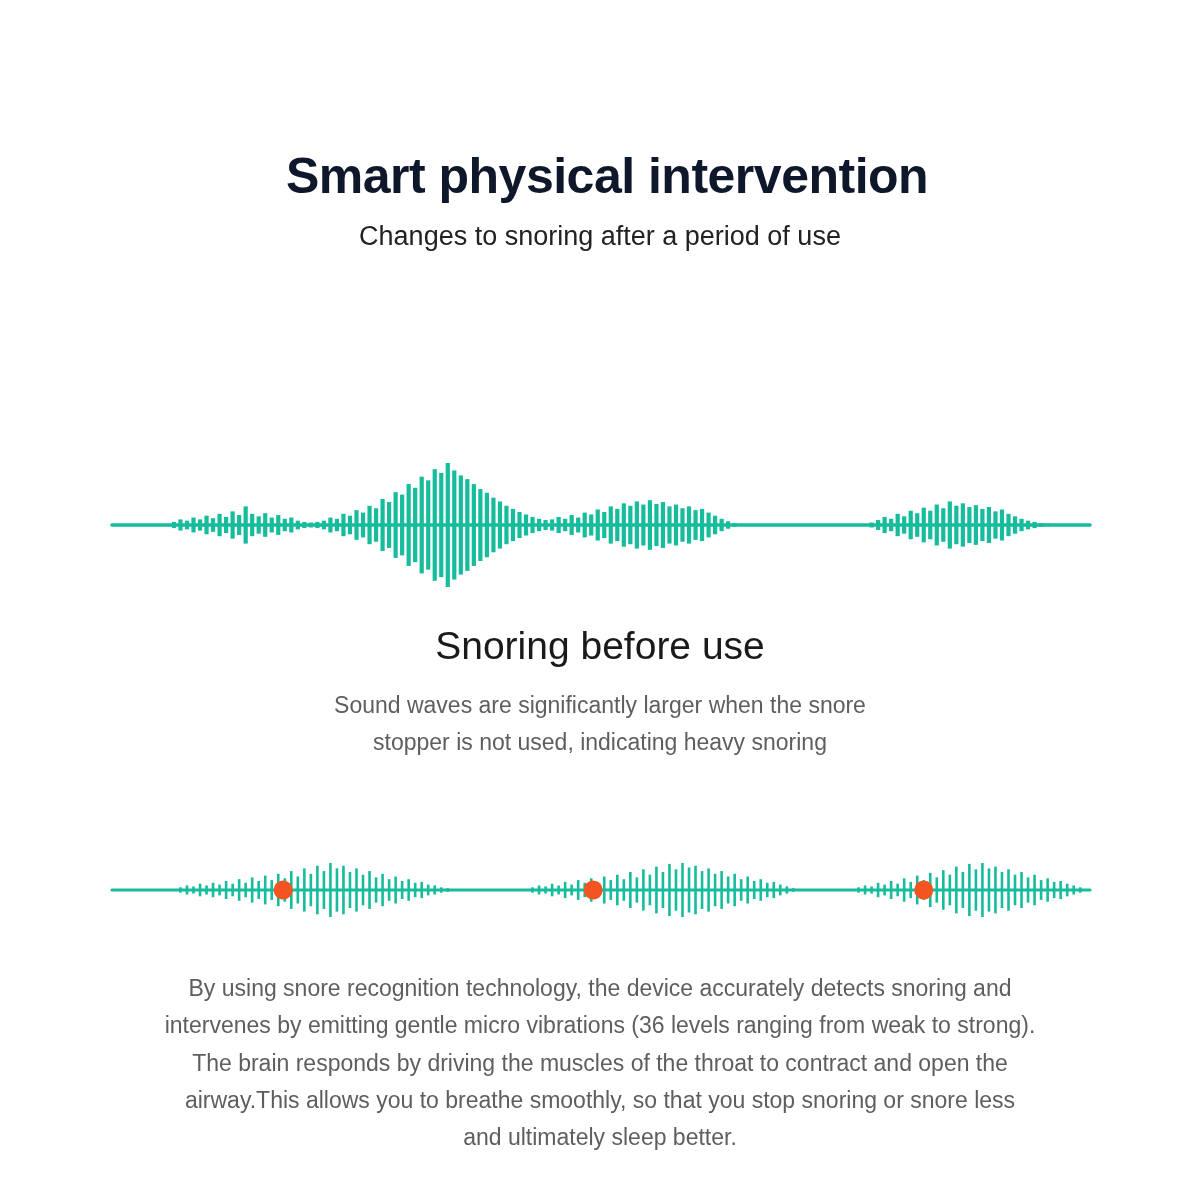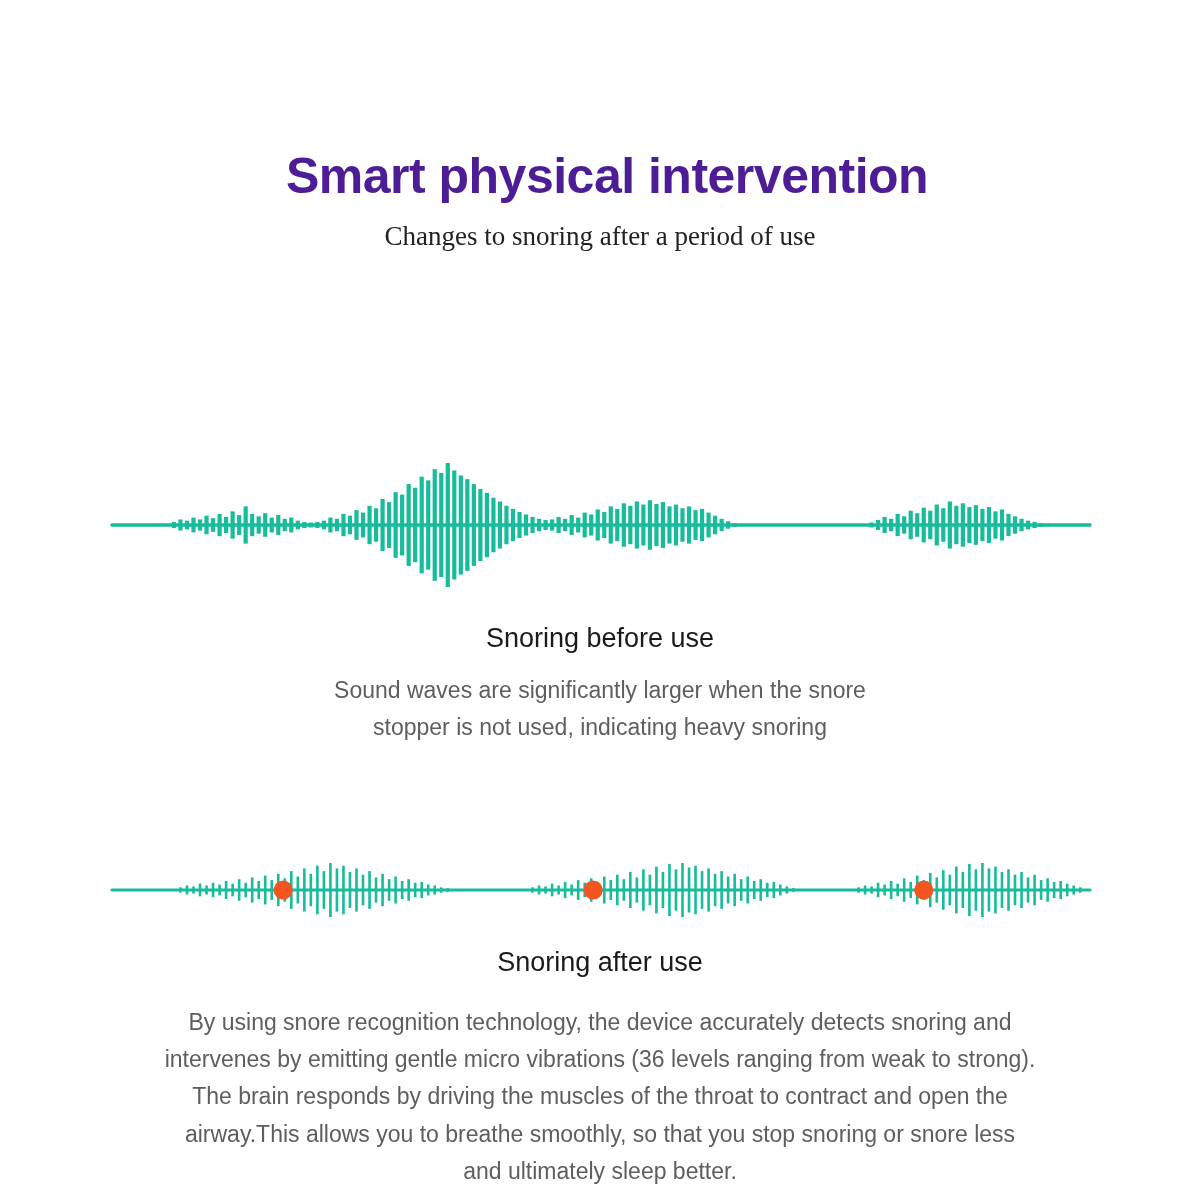--- a/index.html
+++ b/index.html
@@ -27,32 +27,31 @@
     position: absolute;
     left: 0;
     top: 148px;
     width: 1200px;
     text-align: center;
   }
   .main-title {
     font-size: 50px;
     font-weight: 700;
     letter-spacing: -0.5px;
-    color: #4c1d95;
+    color: #0f172a;
     line-height: 1.12;
     margin: 0;
     padding-left: 14px;
   }
   .sub-title {
     font-size: 27px;
     font-weight: 400;
     color: #222222;
     margin: 16px 0 0 0;
     line-height: 1.2;
-    font-family: Liberation Serif, serif;
   }
 
   
   .wave-block {
     position: absolute;
     left: 0;
     width: 1200px;
   }
   #wave-before-block { top: 430px; height: 190px; }
   #wave-after-block  { top: 848px; height: 84px; }
@@ -63,21 +62,21 @@
   .section {
     position: absolute;
     left: 0;
     width: 1200px;
     text-align: center;
   }
   #section-before { top: 622px; }
   #section-after  { top: 946px; }
 
   .section-title {
-    font-size: 27px;
+    font-size: 39px;
     font-weight: 400;
     color: #1a1a1a;
     margin: 0;
     line-height: 1.25;
   }
   .section-desc {
     font-size: 23px;
     font-weight: 400;
     color: #5e5e5e;
     line-height: 1.62;
@@ -345,21 +344,20 @@
         <rect x="1065.88" y="35.70" width="2.6" height="12.60" fill="#16BC9B"></rect>
         <rect x="1072.40" y="37.50" width="2.6" height="9.00" fill="#16BC9B"></rect>
         <rect x="1078.92" y="39.30" width="2.6" height="5.40" fill="#16BC9B"></rect>
         <circle cx="283.15" cy="42" r="9.5" fill="#F4541F"></circle>
         <circle cx="593.18" cy="42" r="9.5" fill="#F4541F"></circle>
         <circle cx="923.74" cy="42" r="9.5" fill="#F4541F"></circle>
       </svg>
   </div>
 
   <div class="section" id="section-after">
-    <h2 class="section-title">Snoring after use</h2>
     <p class="section-desc" id="desc-after">By using snore recognition technology, the device accurately detects snoring and
 intervenes by emitting gentle micro vibrations (36 levels ranging from weak to strong).
 The brain responds by driving the muscles of the throat to contract and open the
 airway.This allows you to breathe smoothly, so that you stop snoring or snore less
 and ultimately sleep better.</p>
   </div>
 
 </div>
 
 </body></html>

